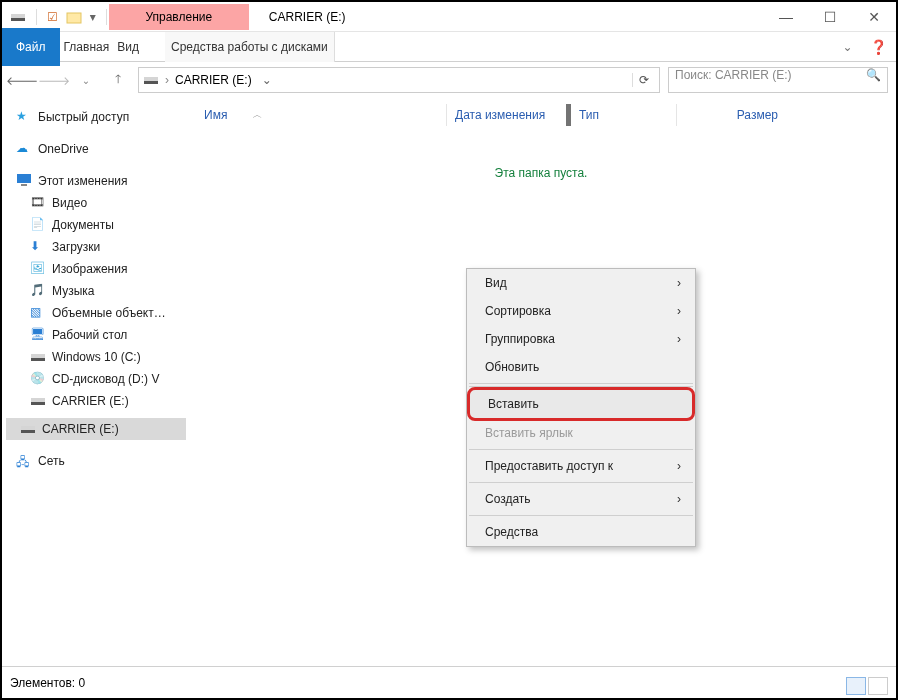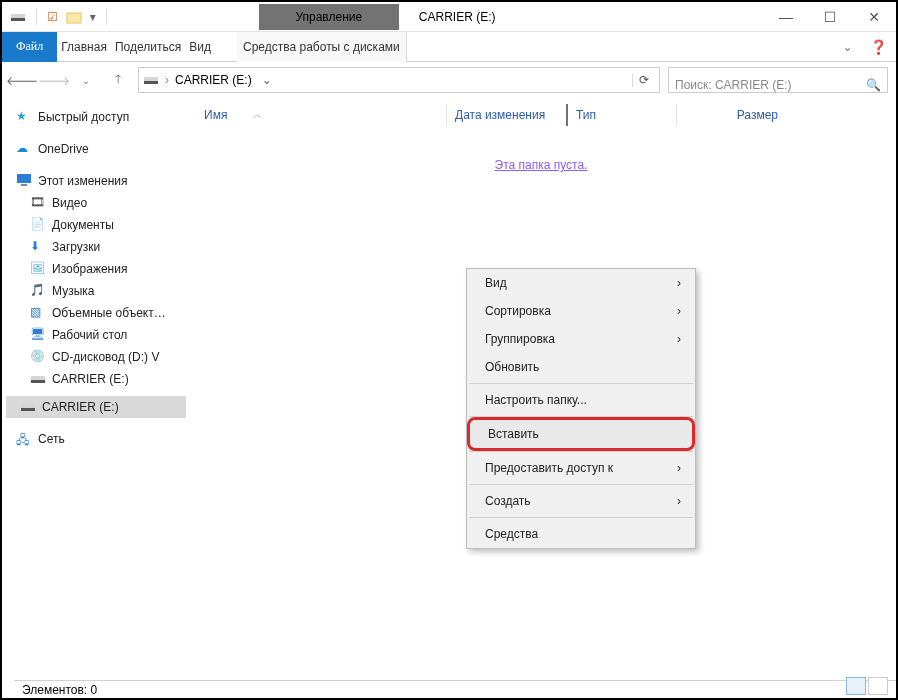--- a/index.html
+++ b/index.html
@@ -1,56 +1,56 @@
 <!DOCTYPE html>
 <html><head>
 <meta charset="utf-8">
 <style>
 * { margin:0; padding:0; box-sizing:border-box; font-family:"Segoe UI",Tahoma,sans-serif; font-size:12px; }
 body { background:#fff; width:898px; height:700px; position:relative; border:2px solid #000; overflow:hidden; }
 .titlebar { display:flex; align-items:center; height:30px; padding:0 6px; background:#fff; border-bottom:1px solid #e5e5e5; }
 .titlebar .qat { display:flex; gap:8px; align-items:center; padding-left:2px; }
 .titlebar .sep { width:1px; height:16px; background:#ddd; margin:0 2px; }
-.titlebar .context-tab { width:140px; height:26px; background:#737373; display:flex; align-items:center; justify-content:center; margin-left:150px; }
+.titlebar .context-tab { width:140px; height:26px; background:#fca5a5; display:flex; align-items:center; justify-content:center; }
 .titlebar .wintitle { margin-left:20px; }
 .wincontrols { margin-left:auto; display:flex; gap:12px; }
 .wincontrols span { width:32px; text-align:center; color:#555; font-size:14px; cursor:default; }
 .ribbon { display:flex; align-items:center; height:30px; border-bottom:1px solid #d0d0d0; }
-.ribbon .file { background:#1979ca; color:#fff; padding:0 14px; height:30px; display:flex; align-items:center;font-family:Liberation Serif, serif; }
+.ribbon .file { background:#1979ca; color:#fff; padding:0 14px; height:38px; display:flex; align-items:center; }
 .ribbon .tab { padding:0 4px; color:#333; height:30px; display:flex; align-items:center; }
 .ribbon .diskctx { background:#f8f8f8; border-right:1px solid #ddd; }
 .ribbon .expand { margin-left:auto; padding:0 10px; color:#777; }
 .ribbon .help { color:#1979ca; font-size:14px; padding:0 8px; }
 .navbar { display:flex; align-items:center; height:36px; padding:4px 8px; gap:8px; }
 .navbtn { width:24px; height:24px; display:flex; align-items:center; justify-content:center; color:#666; }
 .pathbox { flex:1; border:1px solid #ccc; height:26px; display:flex; align-items:center; padding:0 4px; gap:6px; }
 .pathbox .refresh { margin-left:auto; border-left:1px solid #ddd; padding:0 6px; color:#555; }
 .drop { padding:0 4px; color:#666; }
-.searchbox { width:220px; border:1px solid #ccc; height:26px; display:flex; align-items:flex-end; padding:0 6px; color:#888; justify-content:space-between; }
+.searchbox { width:220px; border:1px solid #ccc; height:26px; display:flex; align-items:flex-start; padding:0 6px; color:#888; justify-content:space-between; }
 .body { display:flex; height:560px; }
 .navpane { width:184px; border-right:0; padding:8px 0 8px 4px; }
 .tree-item { display:flex; align-items:center; gap:6px; padding:3px 4px 3px 10px; color:#222; }
 .tree-sub { padding-left:24px; }
 .tree-item.selected { background:#d9d9d9; }
 .tree-item .icon { width:16px; height:16px; display:inline-block; }
 .cols { display:flex; padding:6px 10px; color:#2a5db0; border-bottom:0; gap:0; }
 .cols .col { padding:4px 8px; }
 .cols .col.name { width:250px; display:flex; gap:25px; }
 .cols .col.date { width:120px; border-left:1px solid #e5e5e5; }
-.cols .col.type { width:110px; border-left:2px solid #737373; }
+.cols .col.type { width:110px; border-left:5px solid #737373; }
 .cols .col.size { width:110px; border-left:1px solid #e5e5e5;text-align:right; }
 .content { flex:1; position:relative; }
-.empty { color:#8b5cf6; text-align:center; margin-top:26px;text-decoration:underline; }
+.empty { color:#15803d; text-align:center; margin-top:34px; }
 .context-menu { position:absolute; left:280px; top:170px; width:230px; background:#f0f0f0; border:1px solid #bcbcbc; box-shadow:3px 3px 6px rgba(0,0,0,0.25); }
 .context-menu .mi { display:flex; align-items:center; justify-content:space-between; padding:7px 14px 7px 18px; color:#222; }
 .context-menu .mi.disabled { color:#9a9a9a; }
 .context-menu .msep { height:1px; background:#cfcfcf; margin:2px 2px; }
 .context-menu .mi.highlight { border:3px solid #d82a2a; border-radius:8px; background:#e9e9e9; margin:-2px 0; position:relative; z-index:2; }
 .arrow { font-size:12px; color:#333; }
-.statusbar { position:absolute; bottom:0; left:0; right:0; height:18px; border-top:1px solid #d0d0d0; display:flex; align-items:center; padding:0 8px; background:#fff;margin-left:12px; }
+.statusbar { position:absolute; bottom:0; left:0; right:0; height:32px; border-top:1px solid #d0d0d0; display:flex; align-items:center; padding:0 8px; background:#fff; }
 .viewbtns { position:absolute; right:8px; bottom:3px; display:flex; gap:2px; }
 .viewbtn { width:20px; height:18px; border:1px solid #8ab7e6; background:#e8f1fb; }
 .viewbtn.plain { border-color:#ccc; background:#fff; }
 svg { display:block; }
 </style>
 </head>
 <body>
 
 <div class="titlebar">
   <div class="qat">
@@ -75,21 +75,20 @@
   <div class="wincontrols">
     <span>—</span>
     <span>☐</span>
     <span>✕</span>
   </div>
 </div>
 
 <div class="ribbon">
   <div class="file">Файл</div>
   <div class="tab">Главная</div>
-  <div class="tab">Поделиться</div>
   <div class="tab">Вид</div>
   <div class="tab diskctx" style="margin-left:22px;width:170px;justify-content:center;">Средства работы с дисками</div>
   <div class="expand">⌄</div>
   <div class="help">❓</div>
 </div>
 
 <div class="navbar">
   <div class="navbtn">🡐</div>
   <div class="navbtn" style="color:#bbb;">🡒</div>
   <div class="navbtn" style="font-size:10px;color:#888;">⌄</div>
@@ -156,20 +155,29 @@
       </div>
     <div class="tree-item tree-sub">
         <span class="icon" style="color:#2a7fd4;">▧</span>
         <span>Объемные объект…</span>
       </div>
     <div class="tree-item tree-sub">
         <span class="icon" style="color:#2a7fd4;">🖥</span>
         <span>Рабочий стол</span>
       </div>
     <div class="tree-item tree-sub">
+        <span class="icon">
+          <svg width="16" height="16">
+            <rect x="1" y="5" width="14" height="7" fill="#555"></rect>
+            <rect x="1" y="5" width="14" height="4" fill="#d5d5d5"></rect>
+          </svg>
+        </span>
+        <span>Windows 10 (C:)</span>
+      </div>
+    <div class="tree-item tree-sub">
         <span class="icon">💿</span>
         <span>CD-дисковод (D:) V</span>
       </div>
     <div class="tree-item tree-sub">
         <span class="icon">
           <svg width="16" height="16">
             <rect x="1" y="5" width="14" height="7" fill="#555"></rect>
             <rect x="1" y="5" width="14" height="4" fill="#d5d5d5"></rect>
           </svg>
         </span>
@@ -214,26 +222,26 @@
           <span class="arrow">›</span>
         </div>
       <div class="mi">
           <span>Группировка</span>
           <span class="arrow">›</span>
         </div>
       <div class="mi">
           <span>Обновить</span>
         </div>
       <div class="msep"></div>
-      <div class="mi">
-          <span>Настроить папку...</span>
-        </div>
       <div class="msep"></div>
       <div class="mi highlight">
           <span>Вставить</span>
+        </div>
+      <div class="mi disabled">
+          <span>Вставить ярлык</span>
         </div>
       <div class="msep"></div>
       <div class="mi">
           <span>Предоставить доступ к</span>
           <span class="arrow">›</span>
         </div>
       <div class="msep"></div>
       <div class="mi">
           <span>Создать</span>
           <span class="arrow">›</span>

